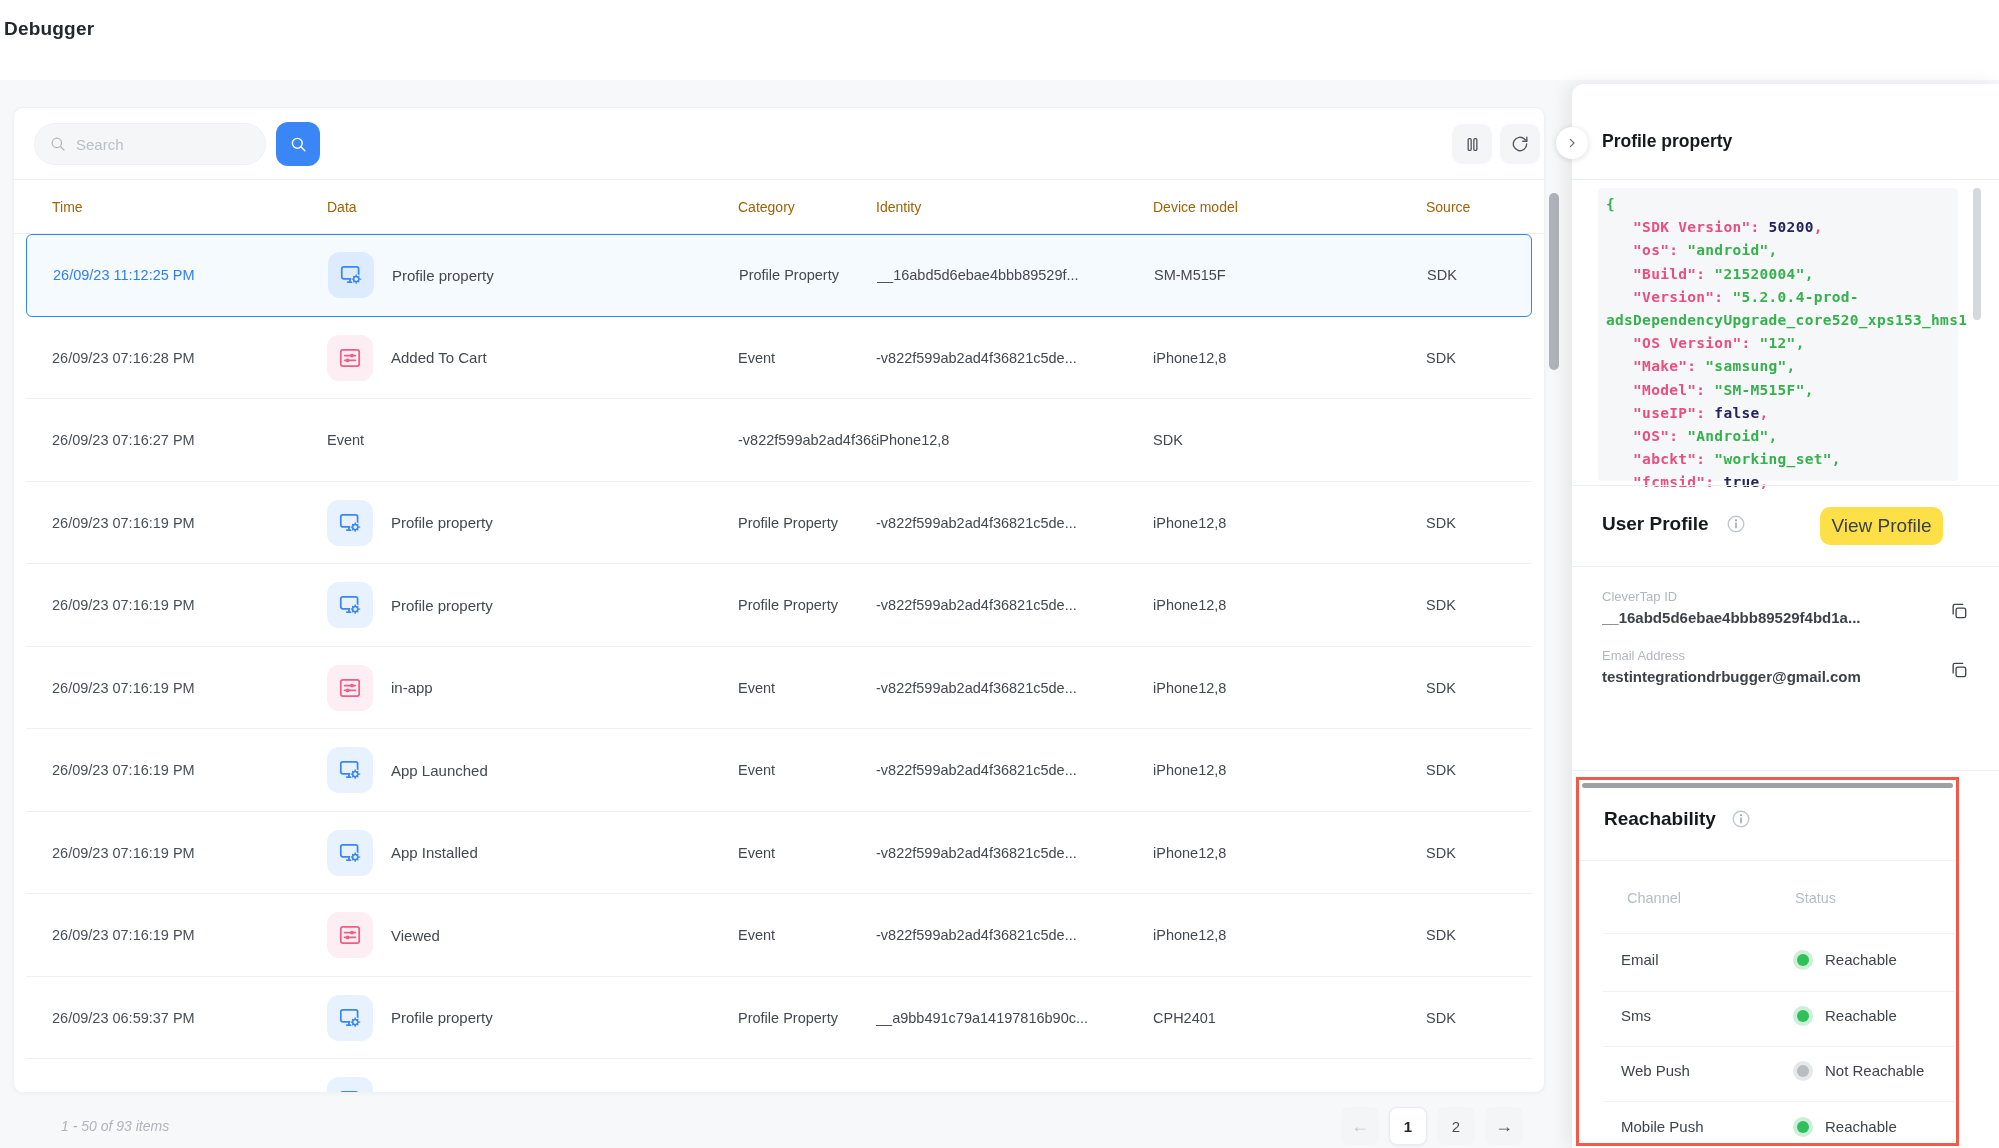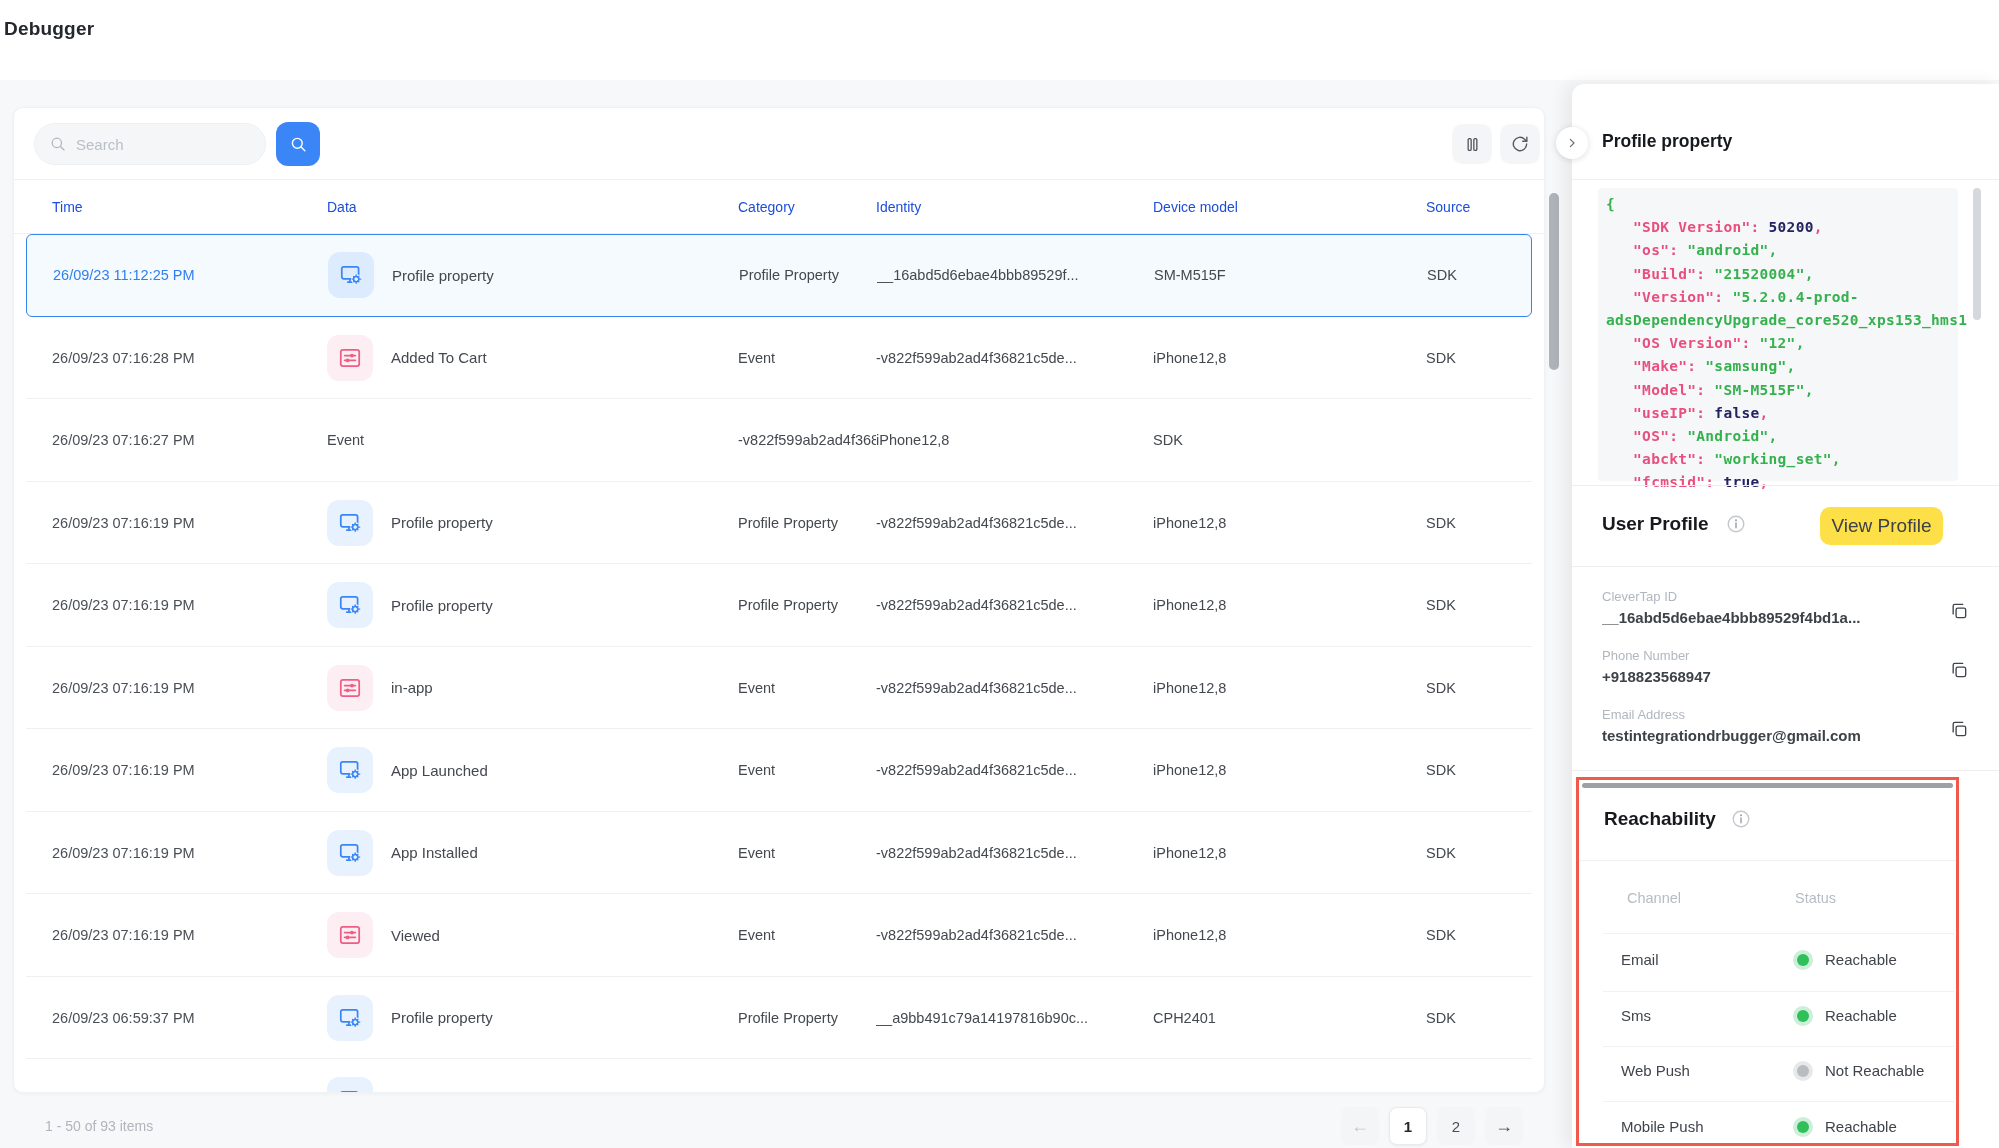--- a/index.html
+++ b/index.html
@@ -43,21 +43,21 @@
   }
 
   
   .thead, .trow {
     display:grid;
     grid-template-columns:275px 411px 138px 277px 273px 1fr;
     align-items:center;
     margin:0 12px; padding-left:26px;
   }
   .thead { height:54px; border-bottom:1px solid #eef0f2; margin:0; padding-left:38px; }
-  .thead .th { font-size:14px; color:#1d4ed8; font-weight:400; }
+  .thead .th { font-size:14px; color:#a16207; font-weight:400; }
   .trow { height:82.5px; position:relative; cursor:pointer; }
   .trow::after { content:""; position:absolute; left:0; right:0; bottom:0; height:1px; background:#eef0f2; }
   .trow.selected {
     border:1.5px solid #3584f0; border-radius:6px; background:#f5faff;
   }
   .trow.selected::after { display:none; }
   .td { font-size:14.5px; color:#44484f; white-space:nowrap; overflow:hidden; }
   .td.time { color:#4a4f57; }
   .trow.selected .td.time { color:#2f7ff0; font-weight:500; }
   .td.data { display:flex; align-items:center; gap:18px; font-size:15px; }
@@ -77,21 +77,21 @@
   .panel-scroll-thumb {
     position:absolute; left:1973px; top:188px; width:8px; height:132px;
     background:#d5d8dc; border-radius:4px;
   }
 
   
   .pagination {
     position:absolute; left:13px; top:1104px; width:1532px; height:44px;
     display:flex; align-items:center;
   }
-  .page-info { margin-left:32px; font-size:14px; color:#b0b5bc; }
+  .page-info { margin-left:48px; font-size:14px; color:#b0b5bc;font-style:italic; }
   .page-btns { margin-left:auto; margin-right:22px; display:flex; gap:10px; }
   .pbtn {
     min-width:38px; height:38px; border:none; border-radius:8px; background:#f4f5f6;
     font-family:"Liberation Sans",sans-serif; font-size:15px; color:#4a4f57;
     display:flex; align-items:center; justify-content:center; cursor:pointer;
   }
   .pbtn.active { background:#ffffff; border:1px solid #e8eaec; color:#23262b; font-weight:700; box-shadow:0 1px 3px rgba(20,24,30,.06); }
   .pbtn.prev { color:#c3c7cd; }
   .pbtn .arrow-glyph { font-size:18px; line-height:1; }
 
@@ -515,30 +515,20 @@
   </svg>
       </span>
   </div>
   <button class="view-profile-btn">View Profile</button>
   <div class="pdivider" style="top:482px;"></div>
 
   <div class="fields" id="up-fields">
       <div class="field">
         <div class="flabel">CleverTap ID</div>
         <div class="fvalue">__16abd5d6ebae4bbb89529f4bd1a...</div>
-        <button class="copy-btn">
-          <svg width="20" height="20" viewBox="0 0 24 24" fill="none">
-    <rect x="8.5" y="8.5" width="11.5" height="11.5" rx="2" stroke="#3f444b" stroke-width="1.6"></rect>
-    <path d="M5 15.5V6a2 2 0 0 1 2-2h9.5" stroke="#3f444b" stroke-width="1.6" stroke-linecap="round"></path>
-  </svg>
-        </button>
-      </div>
-      <div class="field">
-        <div class="flabel">Phone Number</div>
-        <div class="fvalue">+918823568947</div>
         <button class="copy-btn">
           <svg width="20" height="20" viewBox="0 0 24 24" fill="none">
     <rect x="8.5" y="8.5" width="11.5" height="11.5" rx="2" stroke="#3f444b" stroke-width="1.6"></rect>
     <path d="M5 15.5V6a2 2 0 0 1 2-2h9.5" stroke="#3f444b" stroke-width="1.6" stroke-linecap="round"></path>
   </svg>
         </button>
       </div>
       <div class="field">
         <div class="flabel">Email Address</div>
         <div class="fvalue">testintegrationdrbugger@gmail.com</div>

